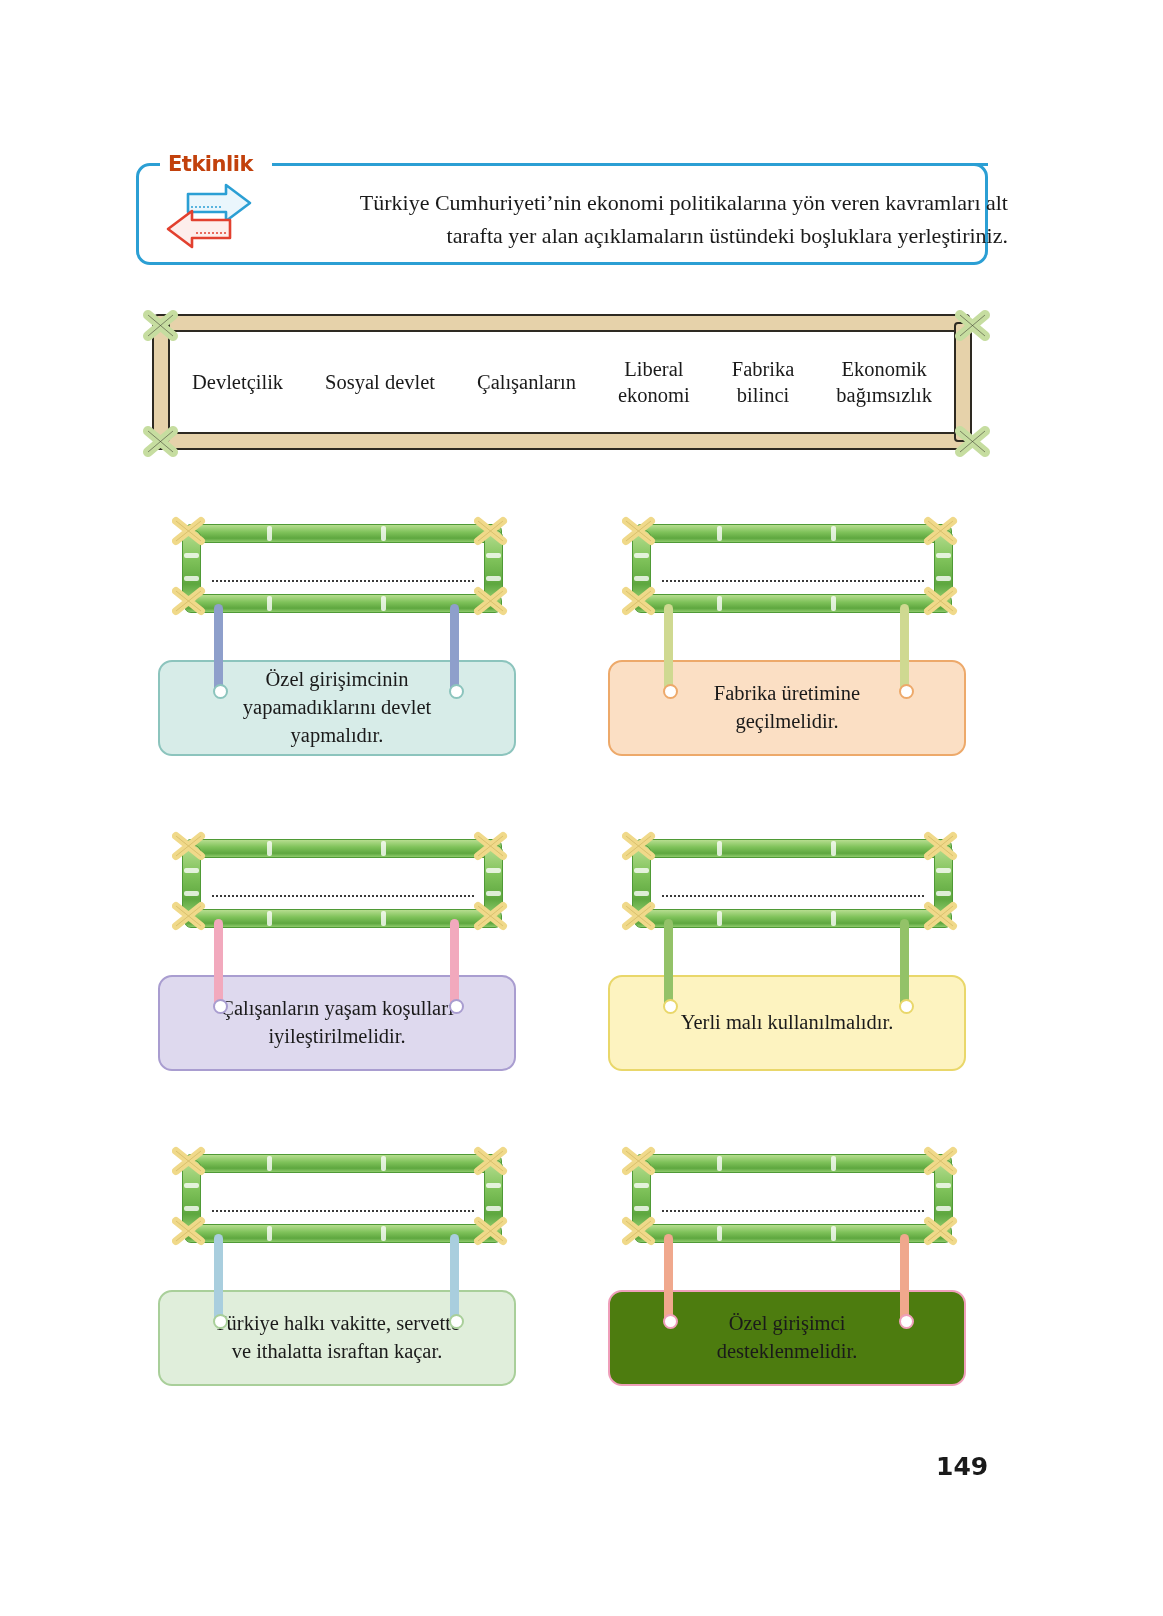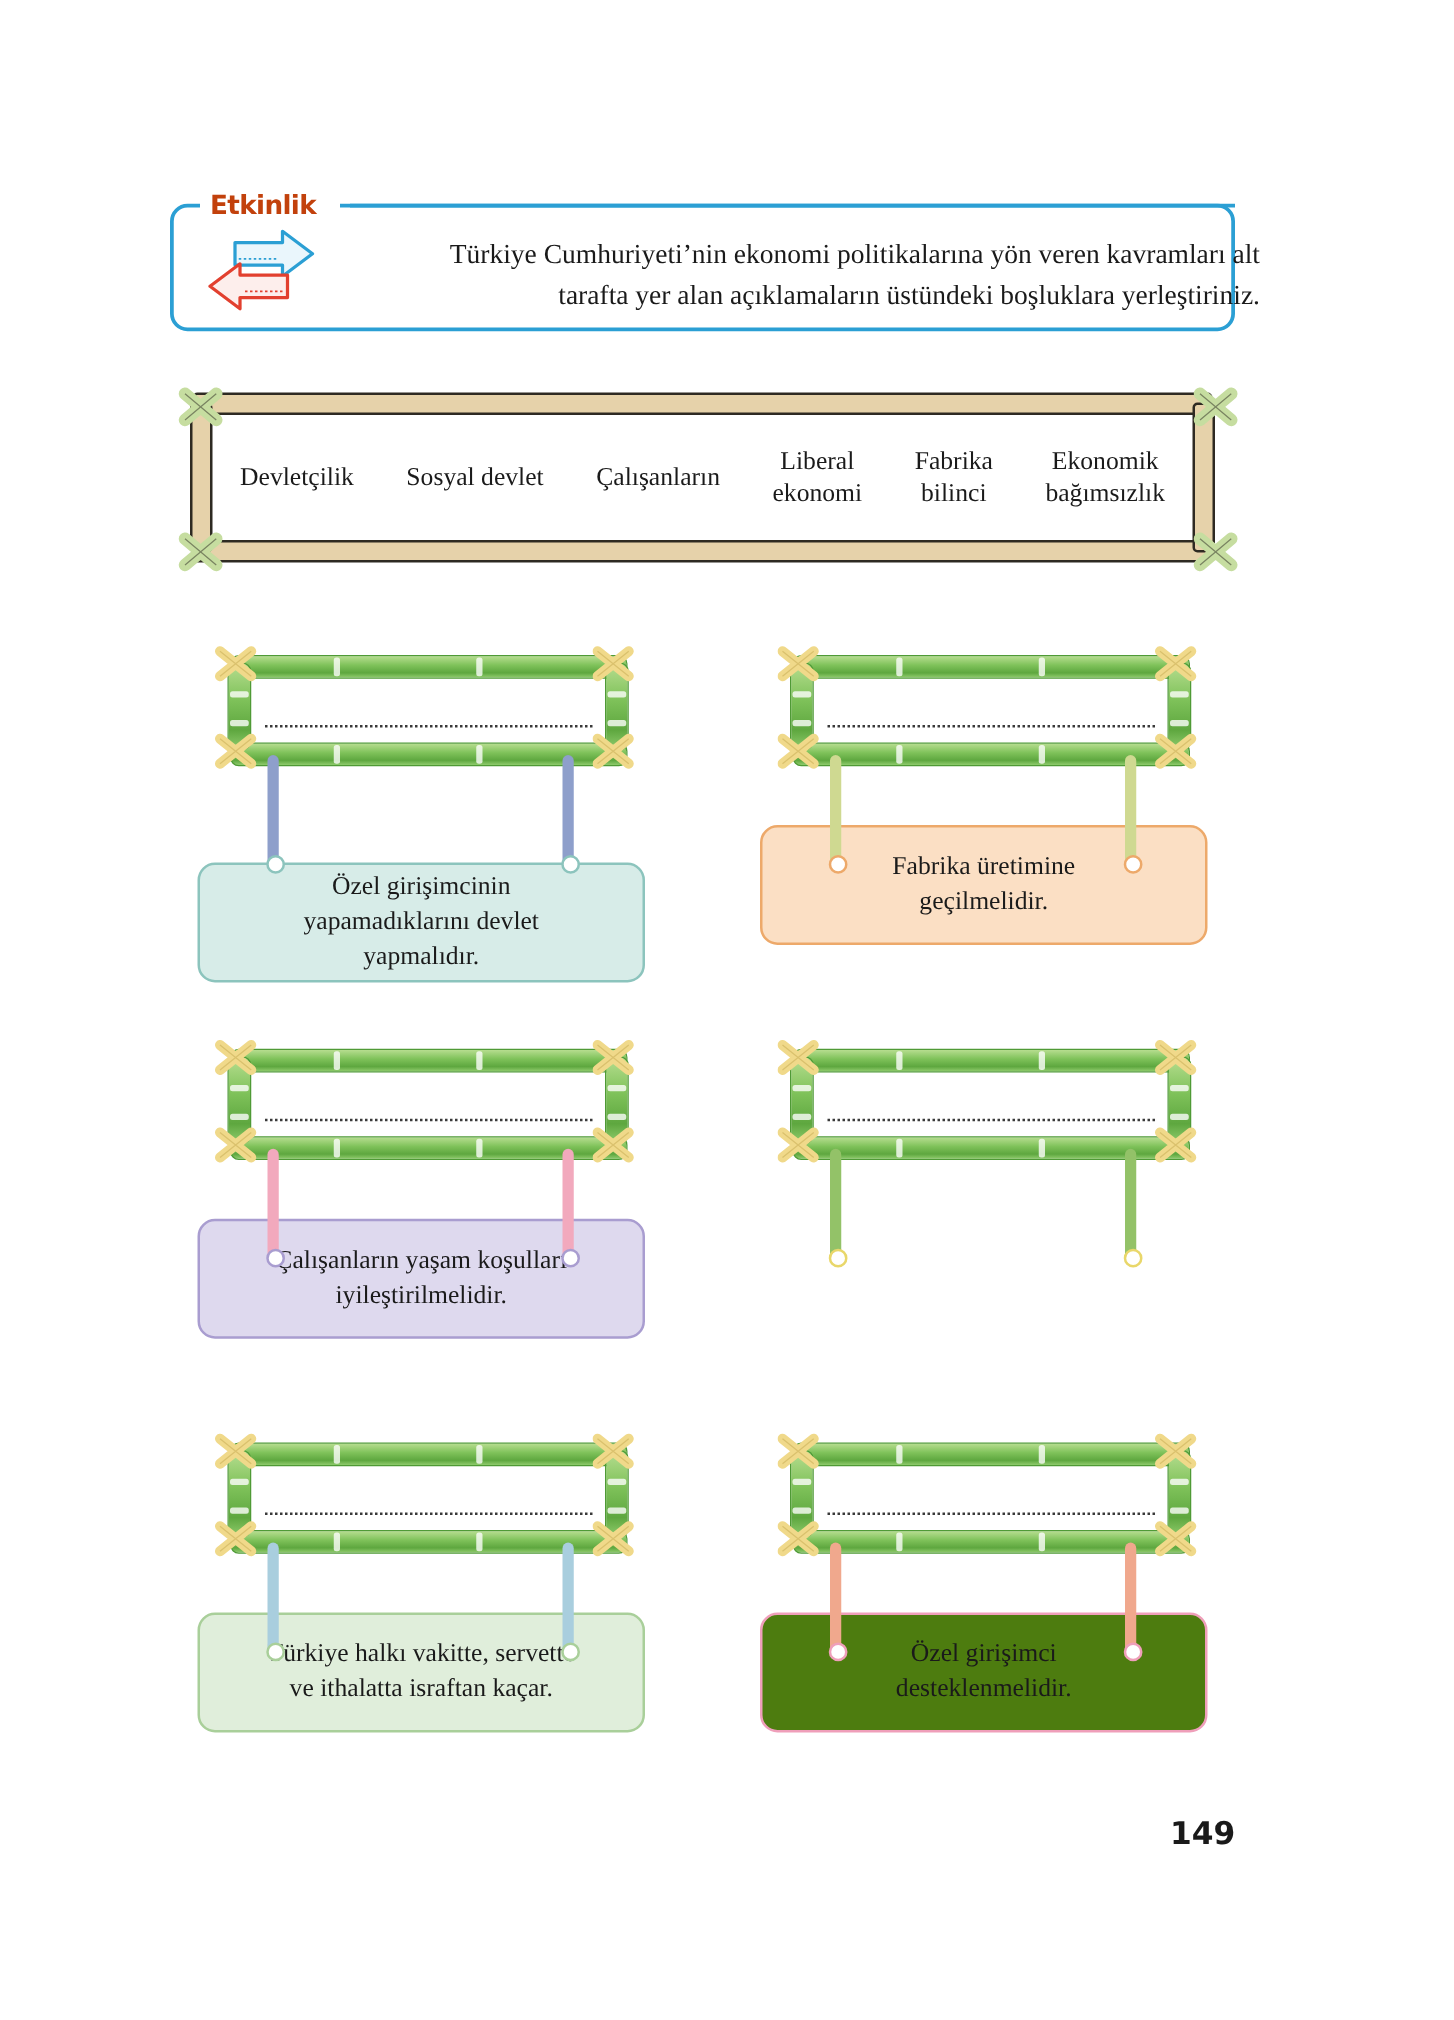--- a/index.html
+++ b/index.html
@@ -314,21 +314,21 @@
         <div style="position:absolute;left:304px;top:66px;">
           <svg class="lash" viewBox="0 0 34 34">
             <path d="M4 7 L29 27 M29 7 L4 27" stroke="#f0d98a" stroke-width="8" stroke-linecap="round"></path>
             <path d="M4 7 L29 27 M29 7 L4 27" stroke="#cbb05a" stroke-width="1" fill="none" opacity=".6"></path>
           </svg>
         </div>
         <div class="answer-line"></div>
       </div>
       <div class="strap" style="left:62px;  top:86px; height:88px; background:#8e9fcb;"></div>
       <div class="strap" style="left:298px; top:86px; height:88px; background:#8e9fcb;"></div>
-      <div class="sign-card" style="left:6px; top:142px; background:#d7ece8; border:2px solid #8cc4bd;margin-top:30px;">
+      <div class="sign-card" style="left:6px; top:142px; background:#d7ece8; border:2px solid #8cc4bd;">
         <div class="sign-text">Özel girişimcinin
 yapamadıklarını devlet
 yapmalıdır.</div>
       </div>
       <div class="eyelet" style="left:61px;  top:166px; border:2px solid #8cc4bd;"></div>
       <div class="eyelet" style="left:297px; top:166px; border:2px solid #8cc4bd;"></div>
     </div>
     <div class="unit" style="left: 602px; top: 518px;">
       <div class="bamboo-frame">
         <div class="bam-rail h" style="left:14px; top:6px;  width:318px;"></div>
@@ -438,20 +438,23 @@
         <div style="position:absolute;left:304px;top:66px;">
           <svg class="lash" viewBox="0 0 34 34">
             <path d="M4 7 L29 27 M29 7 L4 27" stroke="#f0d98a" stroke-width="8" stroke-linecap="round"></path>
             <path d="M4 7 L29 27 M29 7 L4 27" stroke="#cbb05a" stroke-width="1" fill="none" opacity=".6"></path>
           </svg>
         </div>
         <div class="answer-line"></div>
       </div>
       <div class="strap" style="left:62px;  top:86px; height:88px; background:#93c268;"></div>
       <div class="strap" style="left:298px; top:86px; height:88px; background:#93c268;"></div>
+      <div class="sign-card" style="left:6px; top:142px; background:#fdf3c0; border:2px solid #e9d76a;">
+        <div class="sign-text">Yerli malı kullanılmalıdır.</div>
+      </div>
       <div class="eyelet" style="left:61px;  top:166px; border:2px solid #e9d76a;"></div>
       <div class="eyelet" style="left:297px; top:166px; border:2px solid #e9d76a;"></div>
     </div>
     <div class="unit" style="left: 152px; top: 1148px;">
       <div class="bamboo-frame">
         <div class="bam-rail h" style="left:14px; top:6px;  width:318px;"></div>
         <div class="bam-rail h" style="left:14px; top:76px; width:318px;"></div>
         <div class="bam-rail v" style="left:12px; top:12px; height:70px;"></div>
         <div class="bam-rail v" style="left:314px;top:12px; height:70px;"></div>
         <div style="position:absolute;left:2px;  top:-4px;">

